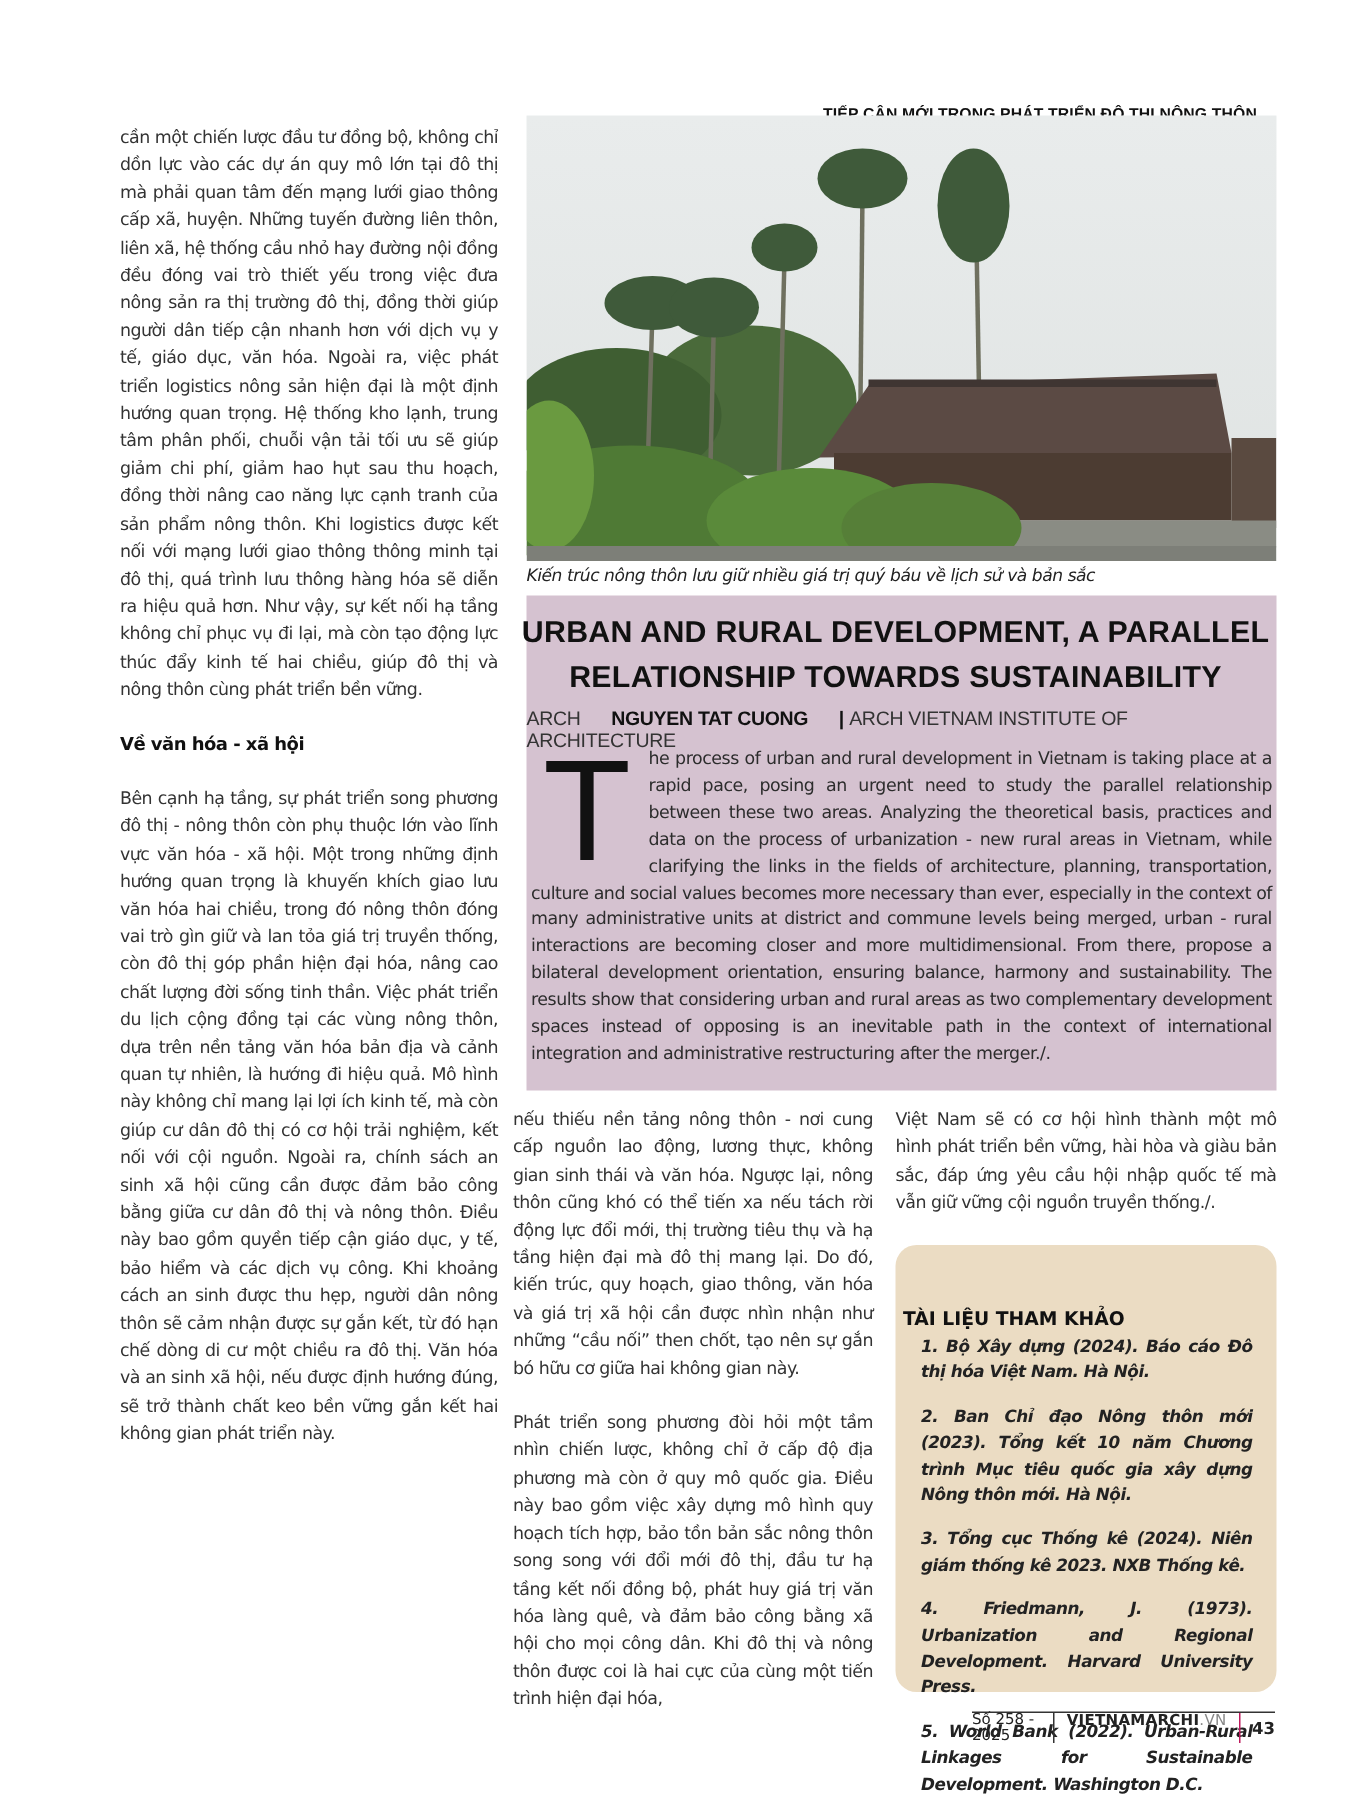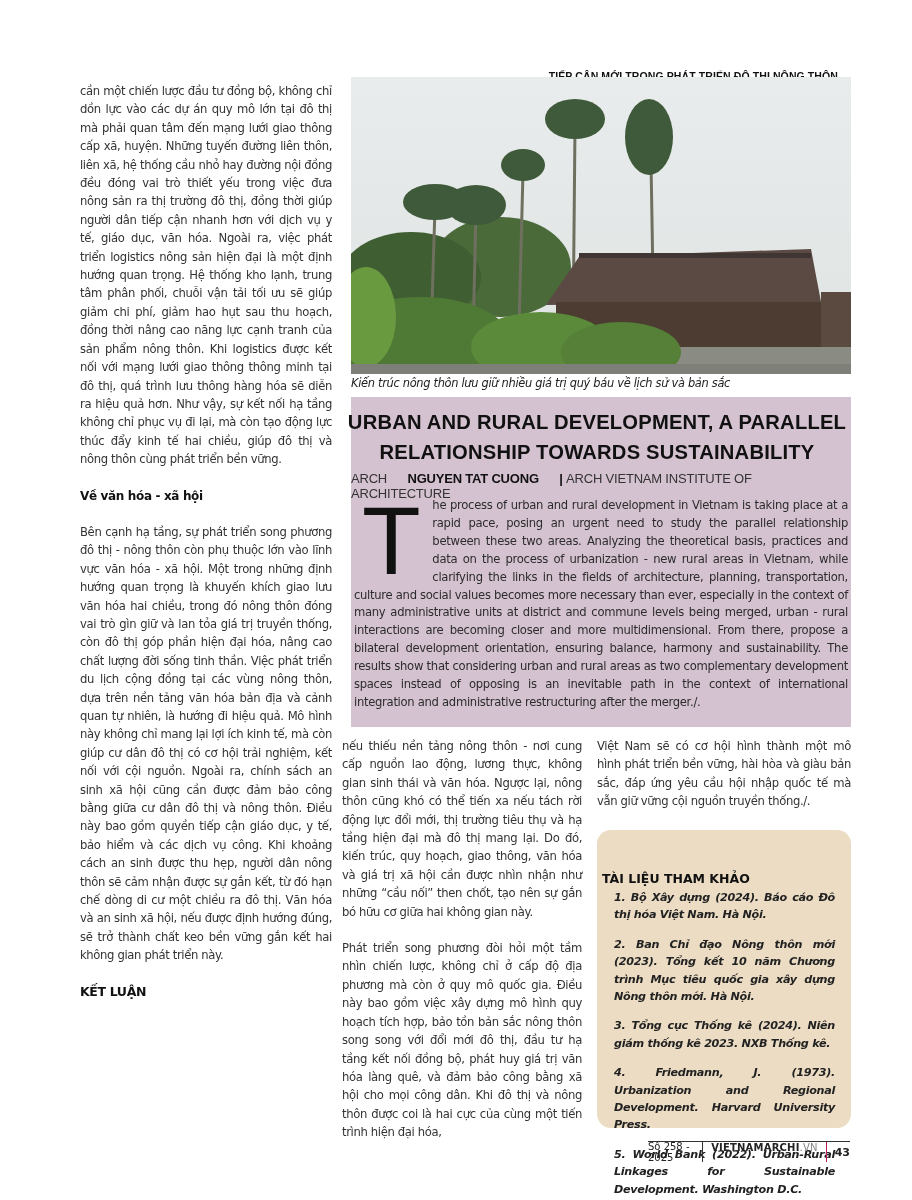--- a/index.html
+++ b/index.html
@@ -42,21 +42,20 @@
 </style>
 </head>
 <body>
 
 <div class="page-header">TIẾP CẬN MỚI TRONG PHÁT TRIỂN ĐÔ THỊ NÔNG THÔN</div>
 
 <div class="col" id="col-left">
   <p>cần một chiến lược đầu tư đồng bộ, không chỉ dồn lực vào các dự án quy mô lớn tại đô thị mà phải quan tâm đến mạng lưới giao thông cấp xã, huyện. Những tuyến đường liên thôn, liên xã, hệ thống cầu nhỏ hay đường nội đồng đều đóng vai trò thiết yếu trong việc đưa nông sản ra thị trường đô thị, đồng thời giúp người dân tiếp cận nhanh hơn với dịch vụ y tế, giáo dục, văn hóa. Ngoài ra, việc phát triển logistics nông sản hiện đại là một định hướng quan trọng. Hệ thống kho lạnh, trung tâm phân phối, chuỗi vận tải tối ưu sẽ giúp giảm chi phí, giảm hao hụt sau thu hoạch, đồng thời nâng cao năng lực cạnh tranh của sản phẩm nông thôn. Khi logistics được kết nối với mạng lưới giao thông thông minh tại đô thị, quá trình lưu thông hàng hóa sẽ diễn ra hiệu quả hơn. Như vậy, sự kết nối hạ tầng không chỉ phục vụ đi lại, mà còn tạo động lực thúc đẩy kinh tế hai chiều, giúp đô thị và nông thôn cùng phát triển bền vững.</p>
   <h4>Về văn hóa - xã hội</h4>
   <p>Bên cạnh hạ tầng, sự phát triển song phương đô thị - nông thôn còn phụ thuộc lớn vào lĩnh vực văn hóa - xã hội. Một trong những định hướng quan trọng là khuyến khích giao lưu văn hóa hai chiều, trong đó nông thôn đóng vai trò gìn giữ và lan tỏa giá trị truyền thống, còn đô thị góp phần hiện đại hóa, nâng cao chất lượng đời sống tinh thần. Việc phát triển du lịch cộng đồng tại các vùng nông thôn, dựa trên nền tảng văn hóa bản địa và cảnh quan tự nhiên, là hướng đi hiệu quả. Mô hình này không chỉ mang lại lợi ích kinh tế, mà còn giúp cư dân đô thị có cơ hội trải nghiệm, kết nối với cội nguồn. Ngoài ra, chính sách an sinh xã hội cũng cần được đảm bảo công bằng giữa cư dân đô thị và nông thôn. Điều này bao gồm quyền tiếp cận giáo dục, y tế, bảo hiểm và các dịch vụ công. Khi khoảng cách an sinh được thu hẹp, người dân nông thôn sẽ cảm nhận được sự gắn kết, từ đó hạn chế dòng di cư một chiều ra đô thị. Văn hóa và an sinh xã hội, nếu được định hướng đúng, sẽ trở thành chất keo bền vững gắn kết hai không gian phát triển này.</p>
-  <h3>KẾT LUẬN</h3>
 </div>
 
 <div class="photo">
   <svg width="500" height="297" viewBox="0 0 500 297">
     <defs>
       <linearGradient id="sky" x1="0" y1="0" x2="0" y2="1">
         <stop offset="0" stop-color="#e9ecec"></stop>
           <stop offset="1" stop-color="#dfe3e2"></stop>
       </linearGradient>
     </defs>

